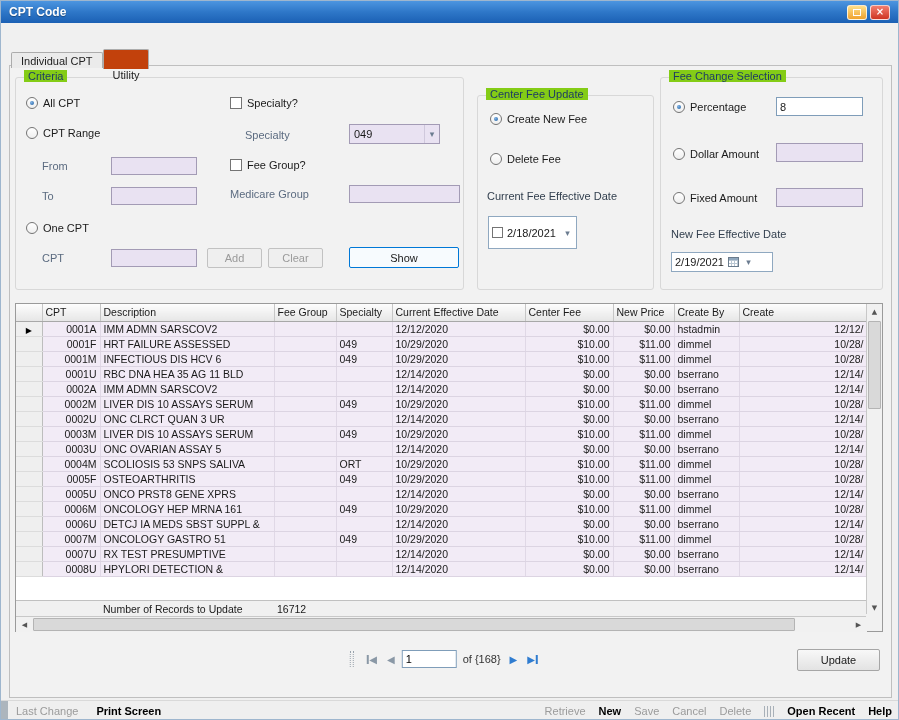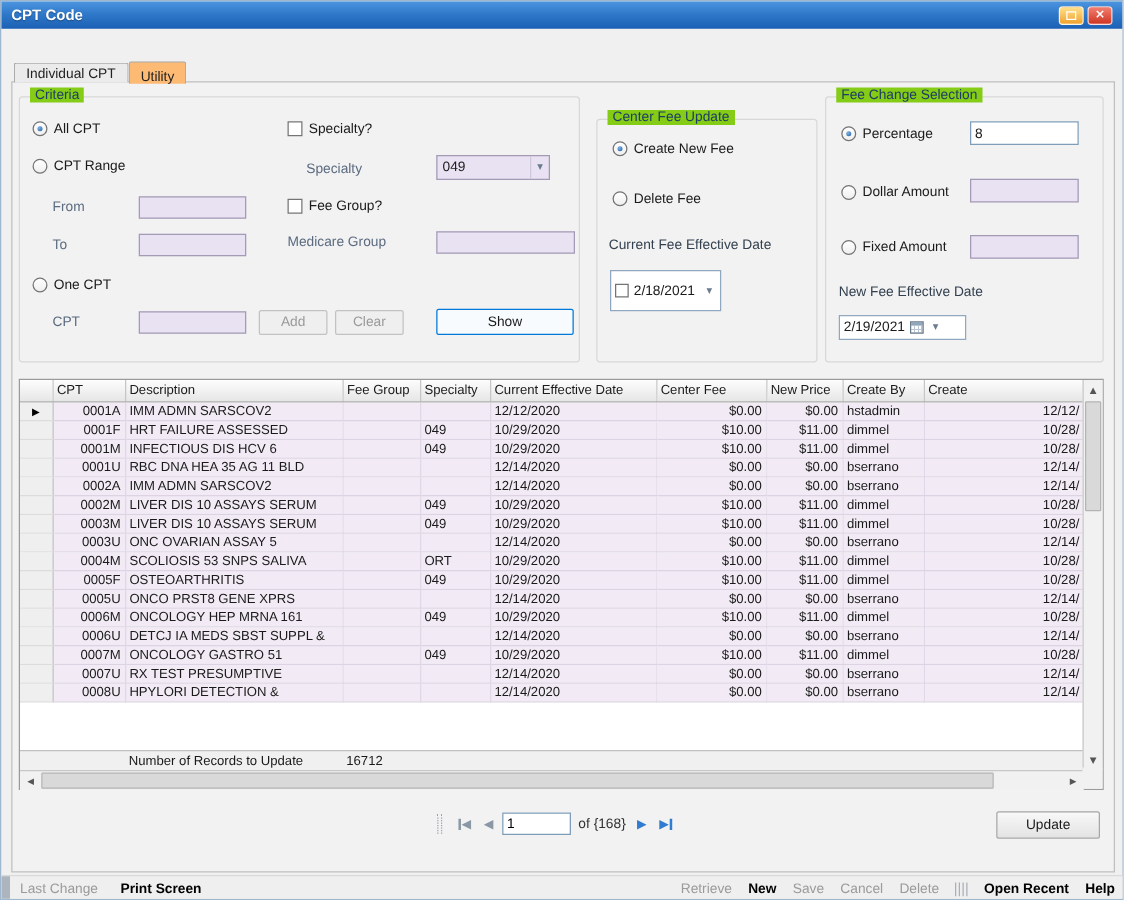--- a/index.html
+++ b/index.html
@@ -19,21 +19,21 @@
     display:flex; align-items:center; justify-content:center; cursor:default; }
   .tb-min { background:linear-gradient(#FFE08A,#F0A22E); }
   .tb-min .glyph-square { width:8px; height:7px; border:1px solid #fff; }
   .tb-close { background:linear-gradient(#F37E6F,#CE3523); color:#fff; font-size:10px;
     font-weight:bold; line-height:1; font-family:"DejaVu Sans",sans-serif; }
 
   
   .tabs { position:absolute; left:10px; top:47px; display:flex; align-items:flex-end; z-index:3; }
   .tab { border:1px solid #ACACAC; border-bottom:none; background:#EBEBEB; height:16px;
     padding:2px 9px 0; border-radius:2px 2px 0 0; color:#222; }
-  .tab.active { background:#fdba74; height:18px; padding-top:6px; position:relative; top:1px; }
+  .tab.active { background:#c2410c; height:18px; padding-top:19px; position:relative; top:1px; }
   .tab-panel { position:absolute; left:8px; top:64px; width:883px; height:633px;
     border:1px solid #BFBFBF; background:#F2F2F2; }
 
   
   .gb { position:absolute; border:1px solid #D8D8D8; border-radius:3px; }
   .gb > .legend { position:absolute; top:-8px; left:8px; background:#84cc16; padding:0 4px;
     color:#1E3C64; }
 
   .opt { position:absolute; display:flex; align-items:center; gap:5px; height:14px; }
   .radio { width:12px; height:12px; min-width:12px; border:1px solid #747474; border-radius:50%;
@@ -344,20 +344,32 @@
               <td class="c2"></td>
               <td class="c3">049</td>
               <td class="c4">10/29/2020</td>
               <td class="c5">$10.00</td>
               <td class="c6">$11.00</td>
               <td class="c7">dimmel</td>
               <td class="c8">10/28/</td>
             </tr>
             <tr>
               <td class="sel"></td>
+              <td class="c0">0002U</td>
+              <td class="c1">ONC CLRCT QUAN 3 UR</td>
+              <td class="c2"></td>
+              <td class="c3"></td>
+              <td class="c4">12/14/2020</td>
+              <td class="c5">$0.00</td>
+              <td class="c6">$0.00</td>
+              <td class="c7">bserrano</td>
+              <td class="c8">12/14/</td>
+            </tr>
+            <tr>
+              <td class="sel"></td>
               <td class="c0">0003M</td>
               <td class="c1">LIVER DIS 10 ASSAYS SERUM</td>
               <td class="c2"></td>
               <td class="c3">049</td>
               <td class="c4">10/29/2020</td>
               <td class="c5">$10.00</td>
               <td class="c6">$11.00</td>
               <td class="c7">dimmel</td>
               <td class="c8">10/28/</td>
             </tr>

